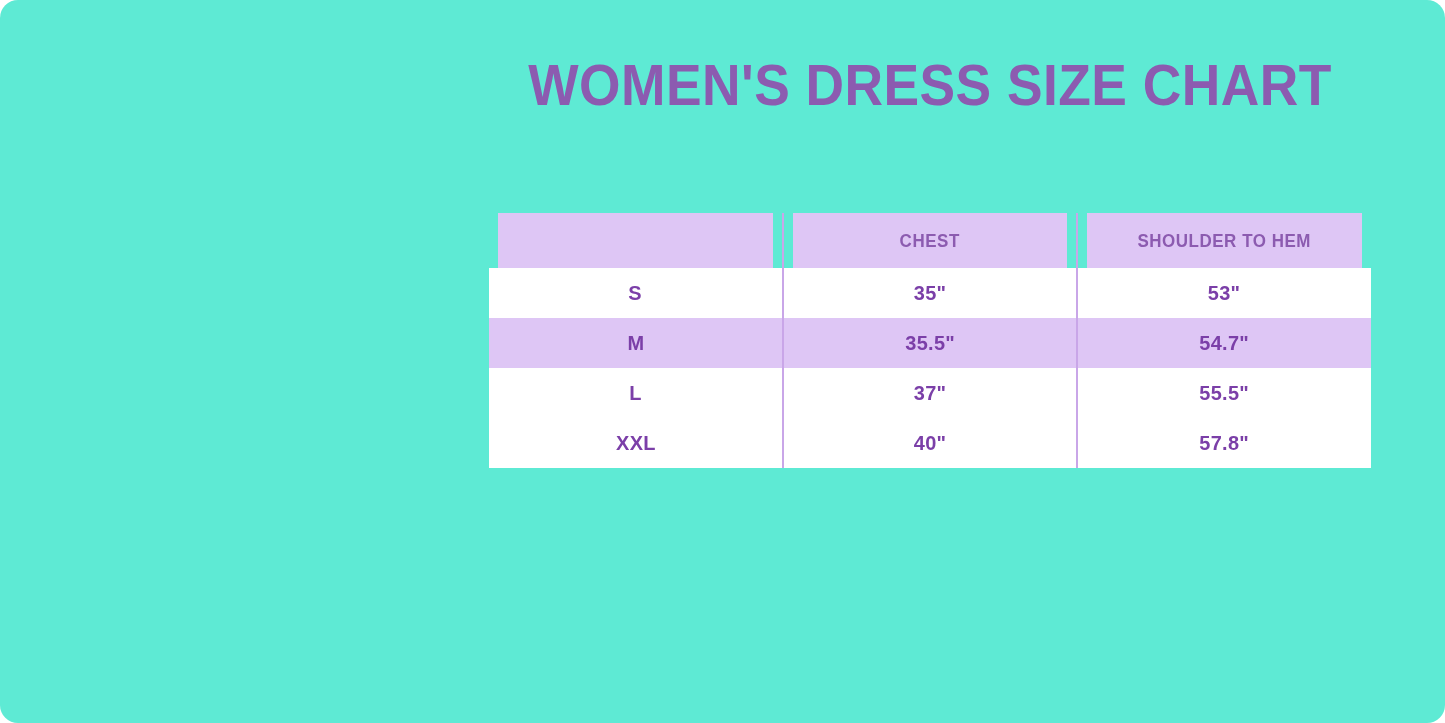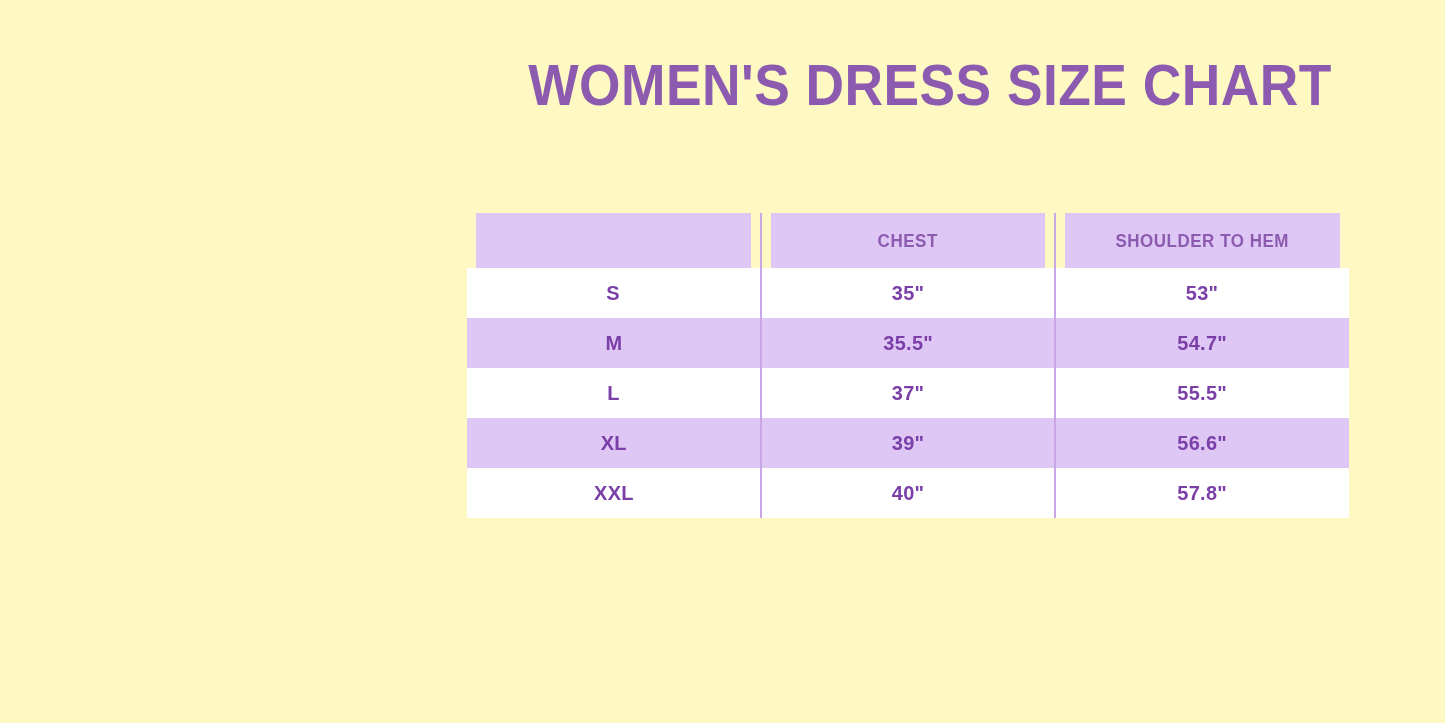--- a/index.html
+++ b/index.html
@@ -11,21 +11,22 @@
     height: 723px;
     background: #ffffff;
     font-family: "Liberation Sans", sans-serif;
     overflow: hidden;
   }
 
   .page {
     position: relative;
     width: 1445px;
     height: 723px;
-    background: #fef9c3;
+    background: #5eead4;
+    border-radius: 18px;
   }
 
   
   .title {
     position: absolute;
     left: 489px;
     top: 56px;
     width: 882px;
     text-align: center;
     font-family: "Liberation Sans Narrow", "Liberation Sans", sans-serif;
@@ -35,21 +36,21 @@
     color: #8c5bb0;
     line-height: 1;
     transform: scaleX(0.92);
     transform-origin: center center;
     white-space: nowrap;
   }
 
   
   .table-wrap {
     position: absolute;
-    left: 467px;
+    left: 489px;
     top: 213px;
     width: 882px;
   }
 
   table.size-chart {
     border-collapse: collapse;
     width: 882px;
     table-layout: fixed;
   }
 
@@ -162,31 +163,20 @@
           <td class="size-cell">
             <span class="cell-inner">L</span>
           </td>
           <td class="divider">
             <span class="cell-inner">37"</span>
           </td>
           <td class="divider">
             <span class="cell-inner">55.5"</span>
           </td>
         </tr>
-        <tr class="data-row row-shaded">
-          <td class="size-cell">
-            <span class="cell-inner">XL</span>
-          </td>
-          <td class="divider">
-            <span class="cell-inner">39"</span>
-          </td>
-          <td class="divider">
-            <span class="cell-inner">56.6"</span>
-          </td>
-        </tr>
         <tr class="data-row row-light">
           <td class="size-cell">
             <span class="cell-inner">XXL</span>
           </td>
           <td class="divider">
             <span class="cell-inner">40"</span>
           </td>
           <td class="divider">
             <span class="cell-inner">57.8"</span>
           </td>

